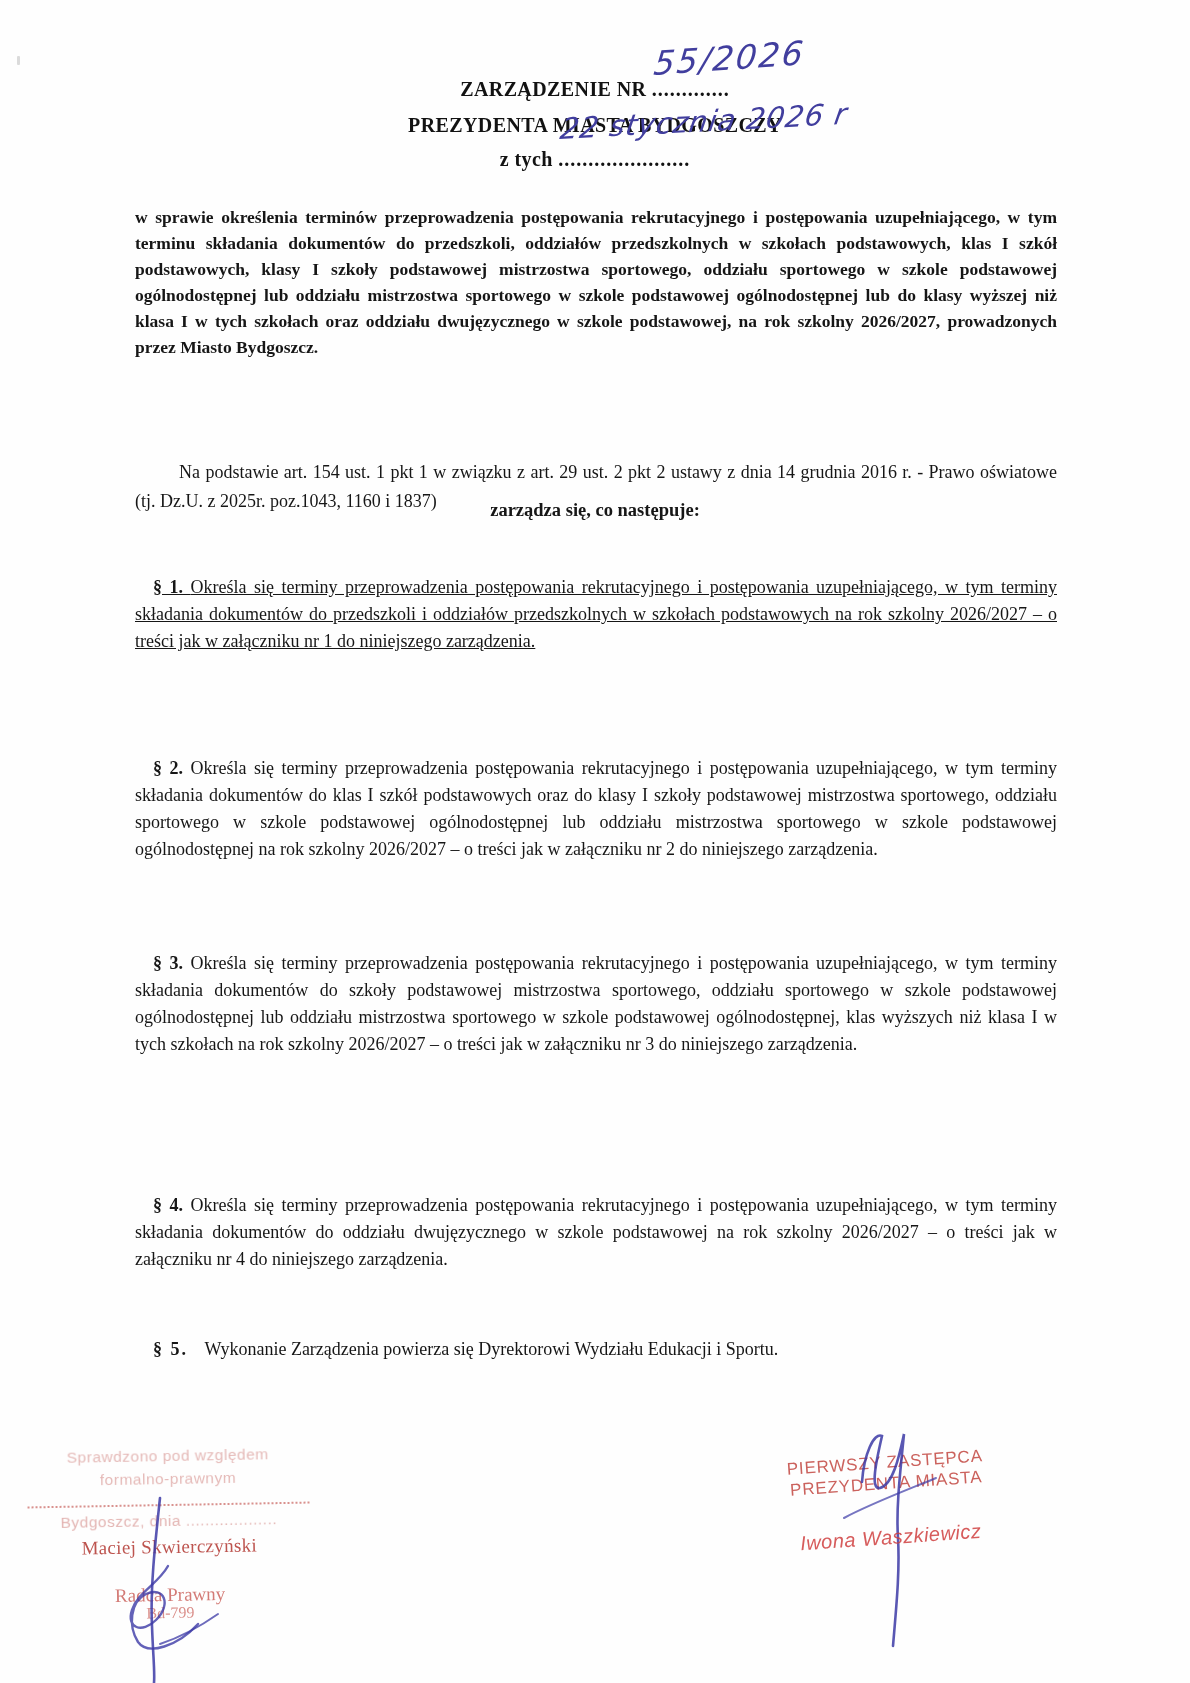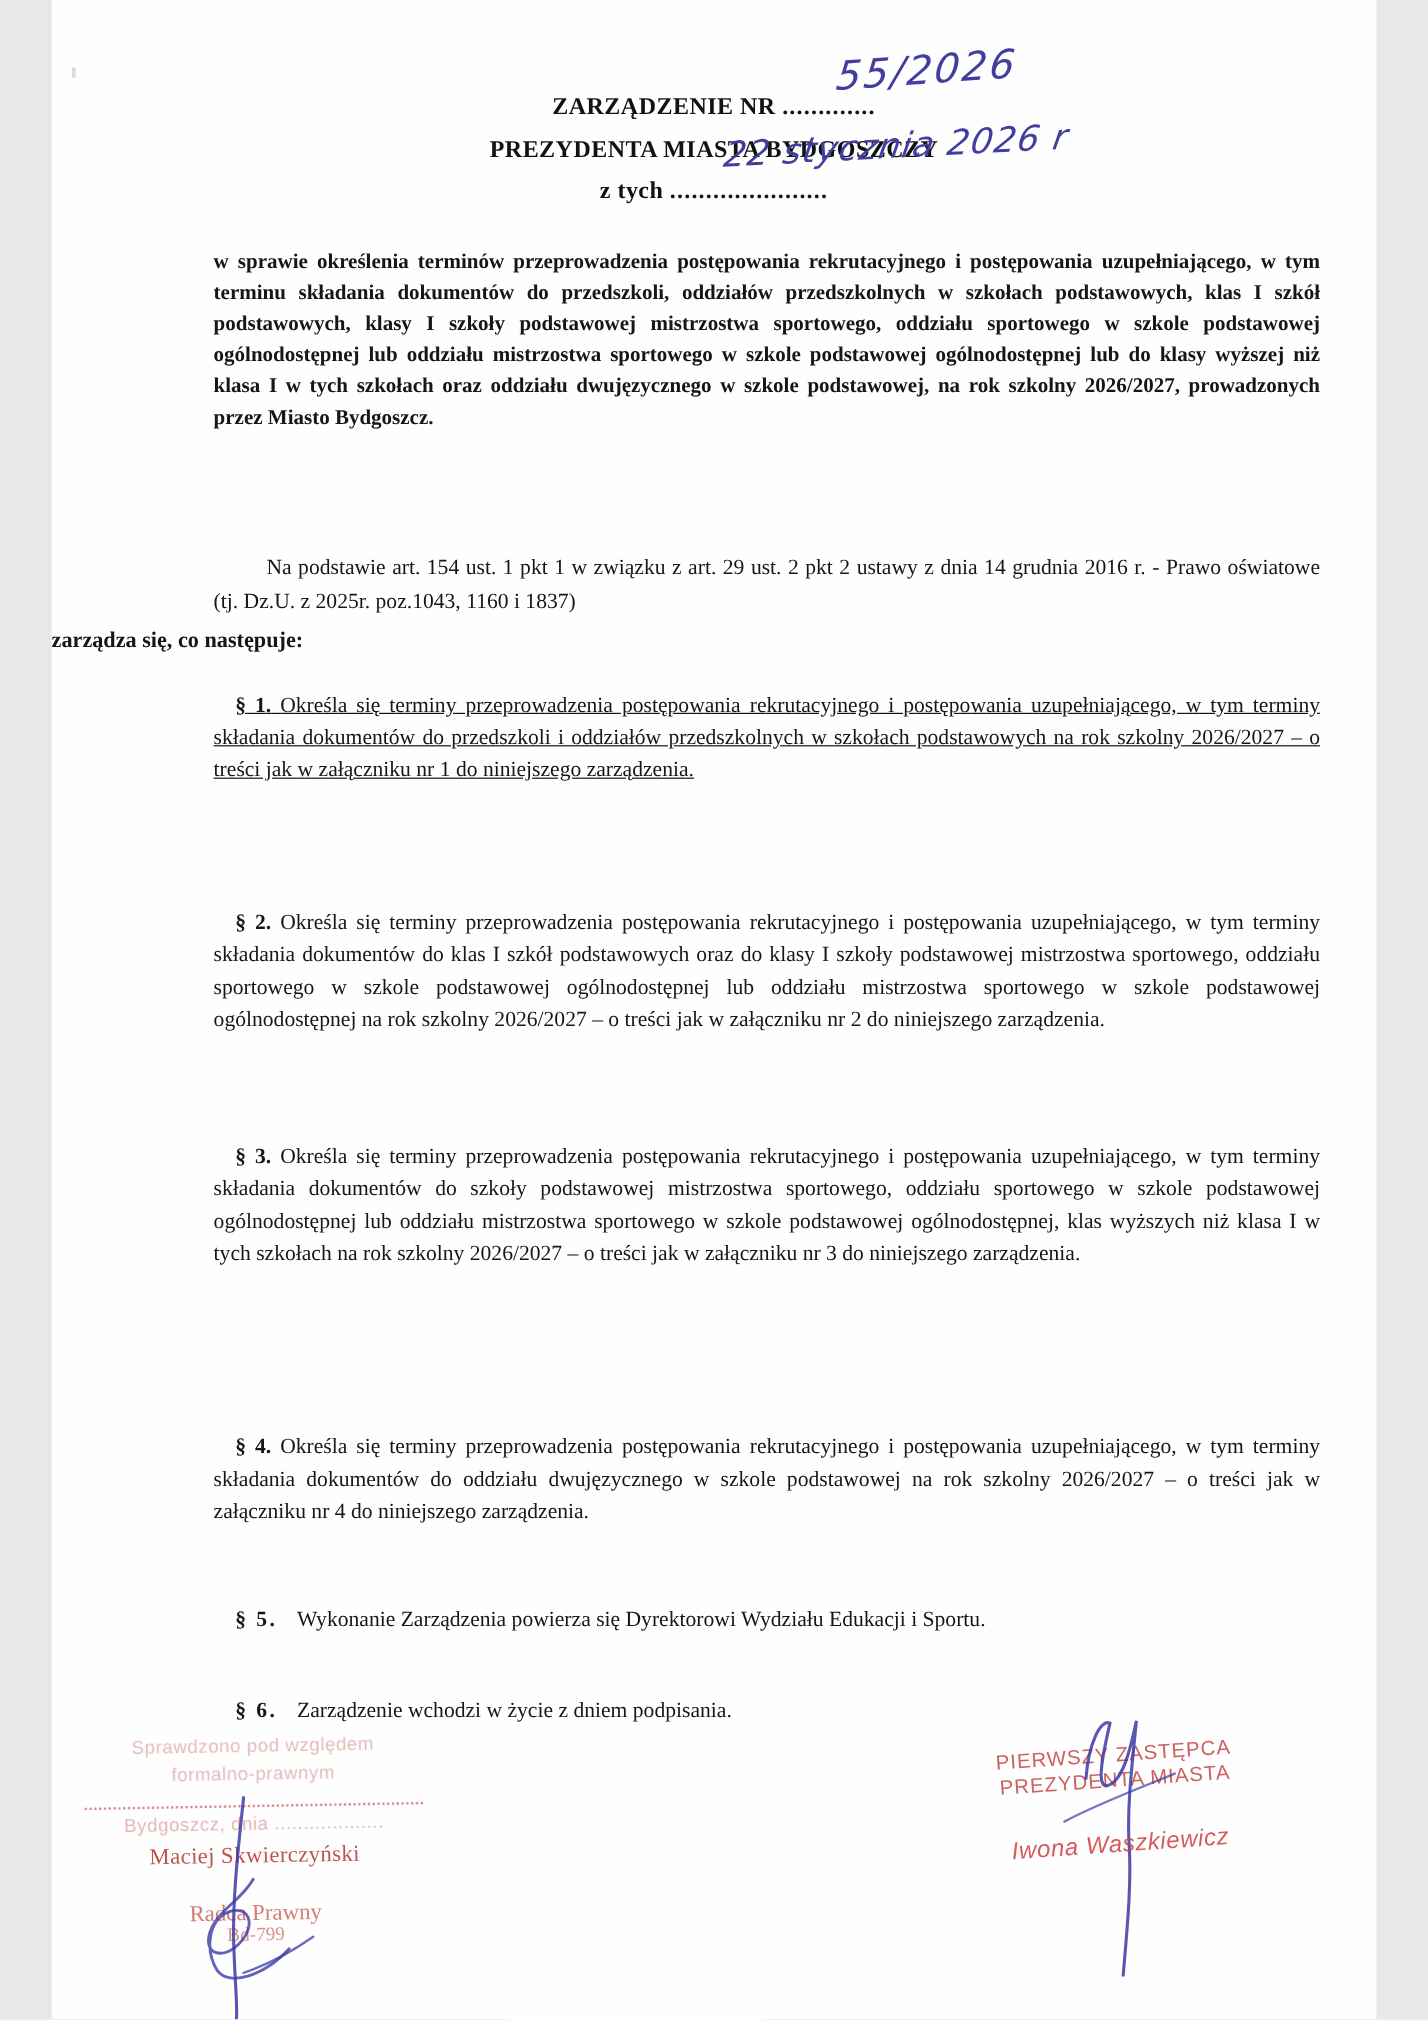--- a/index.html
+++ b/index.html
@@ -1,18 +1,18 @@
 <!DOCTYPE html>
 <html lang="pl"><head>
 <meta charset="utf-8">
 <style>
   html,body{margin:0;padding:0;background:#e8e8e8;}
   .page{
     position:relative;
-    width:1104px;height:1683px;
+    width:1190px;height:1683px;
     margin:0 auto;
     background:#fefefe;
     overflow:hidden;
     font-family:"Liberation Serif", serif;
     color:#161616;
   }
   
   .hdr-line{
     position:absolute;left:0;width:100%;
     text-align:center;font-weight:bold;font-size:20px;letter-spacing:.4px;
@@ -48,22 +48,22 @@
     margin:0;
   }
   .subject{
     top:204px;
     font-weight:bold;font-size:17.5px;line-height:26px;
   }
   .legal-basis{
     top:418px;line-height:29px;text-indent:44px;margin-top:40px;
   }
   .enacting{
-    position:absolute;left:0;top:524px;width:100%;
-    font-weight:bold;font-size:18.5px;margin:0;
+    position:absolute;left:0;top:500px;width:100%;
+    text-align:center;font-weight:bold;font-size:18.5px;margin:0;
   }
   .section{text-indent:18px;}
   .sec-1{top:574px;text-decoration:underline;}
   .sec-2{top:755px;}
   .sec-3{top:950px;}
   .sec-4{top:1192px;}
   .sec-5{top:1336px;text-indent:18px;}
   .sec-6{top:1412px;text-indent:18px;}
   .secnum{font-weight:bold;}
   .secnum::after{content:"\00a0";}
@@ -164,23 +164,20 @@
   </p>
   <p class="para section sec-3">
     <span class="secnum">§ 3.</span><span>Określa się terminy przeprowadzenia postępowania rekrutacyjnego i postępowania uzupełniającego, w tym terminy składania dokumentów do szkoły podstawowej mistrzostwa sportowego, oddziału sportowego w szkole podstawowej ogólnodostępnej lub oddziału mistrzostwa sportowego w szkole podstawowej ogólnodostępnej, klas wyższych niż klasa I w tych szkołach na rok szkolny 2026/2027 – o treści jak w załączniku nr 3 do niniejszego zarządzenia.</span>
   </p>
   <p class="para section sec-4">
     <span class="secnum">§ 4.</span><span>Określa się terminy przeprowadzenia postępowania rekrutacyjnego i postępowania uzupełniającego, w tym terminy składania dokumentów do oddziału dwujęzycznego w szkole podstawowej na rok szkolny 2026/2027 – o treści jak w załączniku nr 4 do niniejszego zarządzenia.</span>
   </p>
   <p class="para section sec-5">
     <span class="secnum">§ 5.</span><span>Wykonanie Zarządzenia powierza się Dyrektorowi Wydziału Edukacji i Sportu.</span>
   </p>
-  <p class="para section sec-6">
-    <span class="secnum">§ 6.</span><span>Zarządzenie wchodzi w życie z dniem podpisania.</span>
-  </p>
 
   <div class="review-stamp">
     <div class="faded">Sprawdzono pod względem</div>
     <div class="faded">formalno-prawnym</div>
     <div class="dotline"></div>
     <div class="place-date">Bydgoszcz, dnia ...................</div>
     <div class="reviewer-name">Maciej Skwierczyński</div>
     <div class="reviewer-title">Radca Prawny</div>
     <div class="reviewer-id">Bd-799</div>
   </div>

